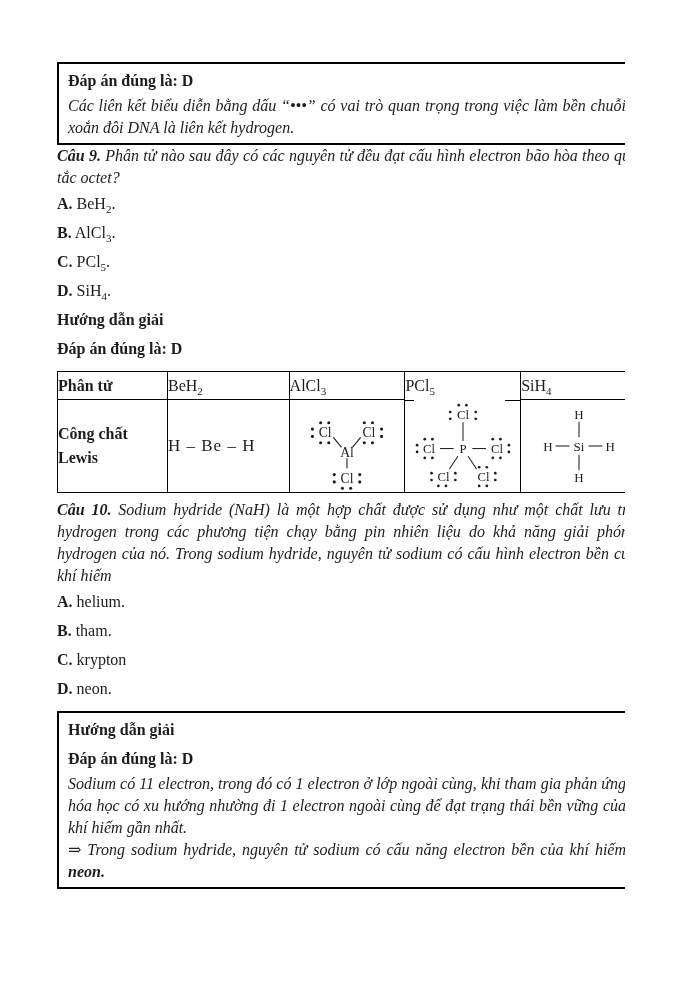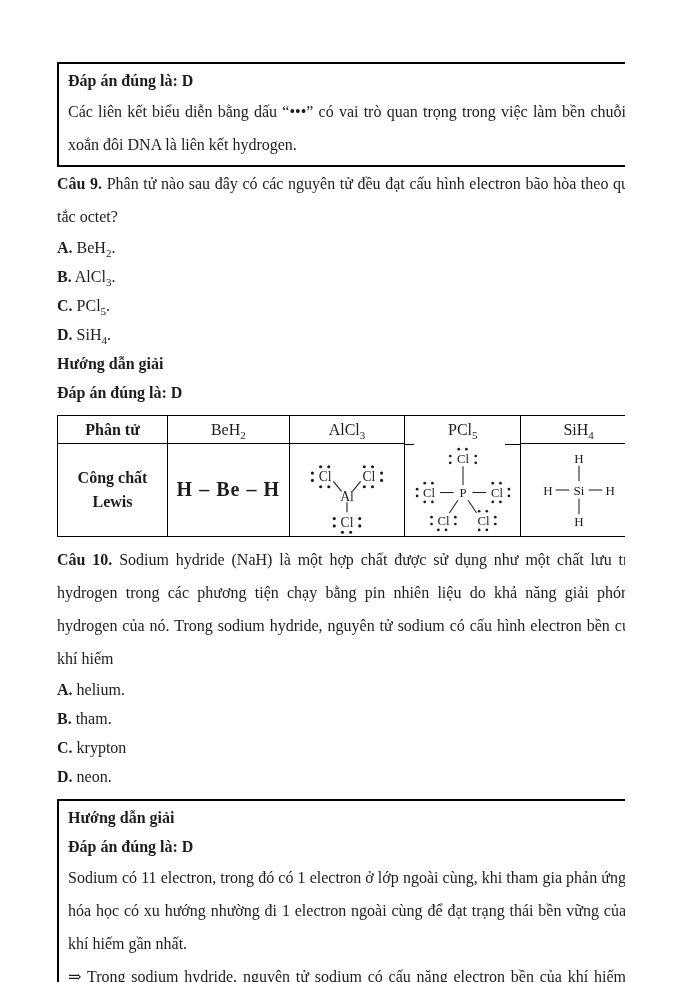--- a/index.html
+++ b/index.html
@@ -11,41 +11,41 @@
     background: #ffffff;
     color: #1c1c1c;
     font-family: "Liberation Serif", "DejaVu Serif", serif;
     font-size: 16px;
     overflow: hidden;
   }
   .content { position: absolute; left: 57px; top: 62px; width: 580px; }
 
   .box { border: 2px solid #000; padding: 2px 9px 4px 9px; }
   .line { line-height: 29px; }
-  .para { text-align: justify; line-height: 33px; }
+  .para { text-align: justify; line-height: 22px; font-style: italic; }
   .bold { font-weight: bold; }
   .mt { }
 
   table.lewis-table {
     border-collapse: collapse;
     width: 100%;
     table-layout: fixed;
     margin: 8px 0 6px 0;
   }
   .lewis-table th, .lewis-table td {
     border: 1px solid #000;
-    text-align: center;
+    text-align: left;
     vertical-align: middle;
     padding: 0;
   }
   .lewis-table th { height: 28px; font-weight: normal; }
   .lewis-table th.first { font-weight: bold; }
   .lewis-table td { height: 92px; }
   .row-label { font-weight: bold; line-height: 24px; }
-  .formula-cell { font-size: 20px; letter-spacing: 1px; font-weight: bold; }
+  .formula-cell { font-size: 17px; letter-spacing: 1px; }
 
   th.pcl5-header { border-bottom: none; position: relative; }
   td.pcl5-cell  { border-top: none; }
   th.pcl5-header::before {
     content: ""; position: absolute; left: -1px; bottom: -1px;
     width: 10px; height: 1px; background: #000;
   }
   th.pcl5-header::after {
     content: ""; position: absolute; right: -1px; bottom: -1px;
     width: 16px; height: 1px; background: #000;

